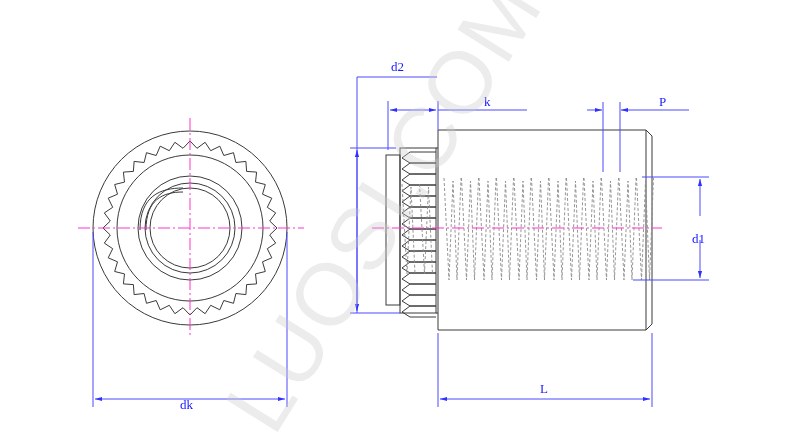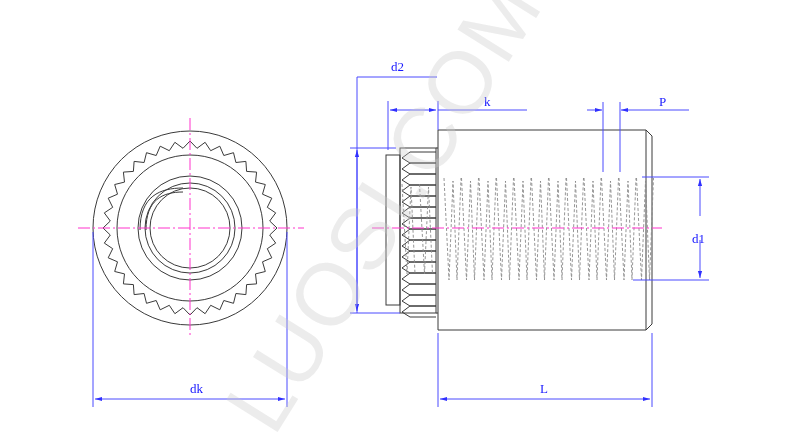--- a/index.html
+++ b/index.html
@@ -113,17 +113,17 @@
       <line x1="438" y1="333" x2="438" y2="407"></line>
       <line x1="652" y1="333" x2="652" y2="407"></line>
       <line x1="440" y1="399" x2="650" y2="399" marker-start="url(#arr)" marker-end="url(#arr)"></line>
     </g>
   </svg>
 
   <span class="dimlabel" style="left:391px; top:60px;">d2</span>
   <span class="dimlabel" style="left:484px; top:95px;">k</span>
   <span class="dimlabel" style="left:659px; top:95px;">P</span>
   <span class="dimlabel" style="left:692px; top:232px;">d1</span>
-  <span class="dimlabel" style="left:180px; top:382px;margin-left:10px;">dk</span>
+  <span class="dimlabel" style="left:180px; top:398px;">dk</span>
   <span class="dimlabel" style="left:540px; top:382px;">L</span>
 
   <span class="watermark" style="left:205px; top:395px; transform: rotate(-58deg);">LUOSI.COM</span>
 </div>
 
 </body></html>

